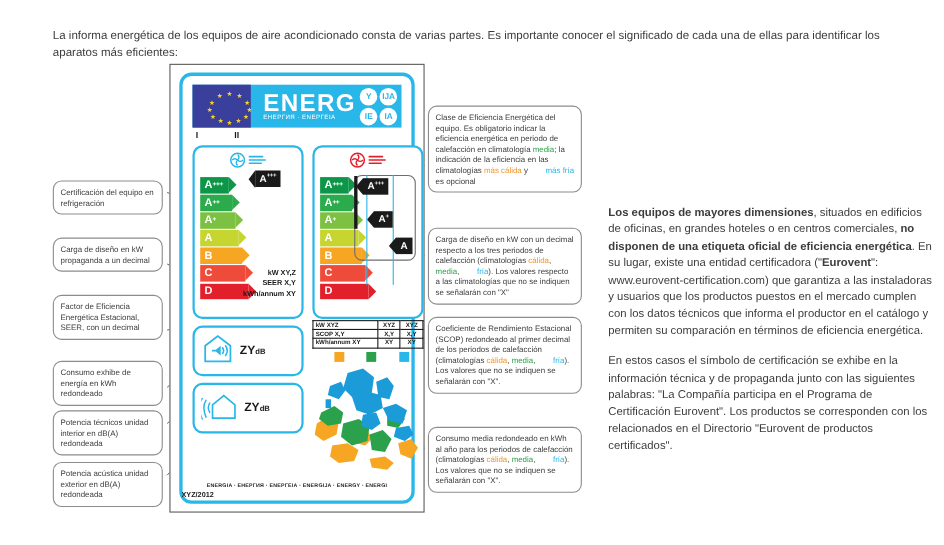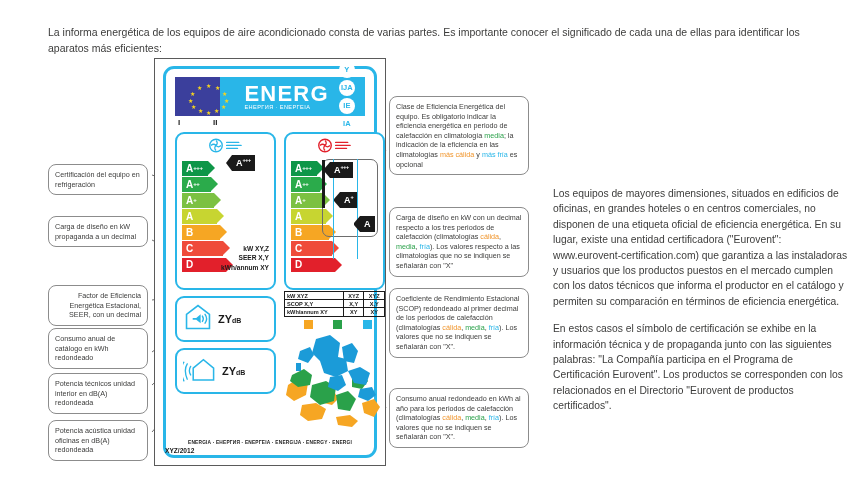--- a/index.html
+++ b/index.html
@@ -31,21 +31,21 @@
     background:#29b6e8; display:flex; align-items:stretch;
   }
   .eu-flag {
     width:66px; background:#3b3f9c; position:relative;
   }
   .eu-flag .star {
     position:absolute; color:#f6d41f; font-size:6px; line-height:6px;
   }
   .energ-word {
     flex:1; display:flex; flex-direction:column; justify-content:center;
-    padding-left:24px;
+    padding-left:11px;
   }
   .energ-word .big {
     color:#fff; font-size:22px; font-weight:bold; letter-spacing:1.2px;
     line-height:21px; font-family:"Liberation Sans", sans-serif;
   }
   .energ-word .sub {
     color:#fff; font-size:5.6px; letter-spacing:0.4px; line-height:7px;
   }
   .energ-badges {
     width:50px; display:flex; flex-wrap:wrap; align-content:center;
@@ -148,32 +148,32 @@
   
   .callout {
     position:absolute; border:1px solid #8c8c8c; border-radius:8px;
     background:#fff; font-size:7.2px; line-height:9.6px; color:#3c3c3b;
     padding:5px 6px;
   }
   .callout.left { width:100px; }
   .callout.right { width:140px; }
   .c-media { color:#2aa14a; }
   .c-calida { color:#f0952c; }
-  .c-fria { color:#29b6e8; }
+  .c-fria { color:#29b6e8;margin-left:14px; }
 
   svg.leaders { position:absolute; left:0; top:0; width:858px; height:495px;
     pointer-events:none; }
 
   
   .rightcol {
     position:absolute; left:553px; top:186px; width:298px;
     font-size:10.3px; line-height:15.4px; color:#3c3c3b;
   }
   .rightcol p { margin:0 0 12px 0; }
-  .rightcol b { font-weight:normal; }
+  .rightcol b { font-weight:bold; }
 </style>
 </head>
 <body>
 
 <div class="intro">La informa energética de los equipos de aire acondicionado consta de varias partes. Es importante conocer el significado de cada una de ellas para identificar los aparatos más eficientes:</div>
 
 <svg class="leaders">
   <g stroke="#4a4a4a" stroke-width="0.8" fill="none">
     <path d="M152,175 L196,190"></path>
     <path d="M152,240 L182,255 L168,268"></path>
@@ -402,34 +402,34 @@
   </div>
   <div class="foot-reg" style="top:388px;">XYZ/2012</div>
 </div>
 
 <div class="callout left" style="left:48px; top:164px;">
   <span>Certificación del equipo en refrigeración</span>
 </div>
 <div class="callout left" style="left:48px; top:216px;">
   <span>Carga de diseño en kW propaganda a un decimal</span>
 </div>
-<div class="callout left" style="left:48px; top:285px;text-align:right;">
+<div class="callout left" style="left:48px; top:268px;">
   <span>Factor de Eficiencia Energética Estacional, SEER, con un decimal</span>
 </div>
 <div class="callout left" style="left:48px; top:328px;">
-  <span>Consumo anual de catálogo en kWh redondeado</span>
+  <span>Consumo exhibe de energía en kWh redondeado</span>
 </div>
 <div class="callout left" style="left:48px; top:373px;">
   <span>Potencia técnicos unidad interior en dB(A) redondeada</span>
 </div>
 <div class="callout left" style="left:48px; top:420px;">
-  <span>Potencia acústica unidad oficinas en dB(A) redondeada</span>
+  <span>Potencia acústica unidad exterior en dB(A) redondeada</span>
 </div>
 
 <div class="callout right" style="left:389px; top:96px;" id="co-0"><span>Clase de Eficiencia Energética del equipo. Es obligatorio indicar la eficiencia energética en periodo de calefacción en climatología </span><span class="c-media">media</span><span>; la indicación de la eficiencia en las climatologías </span><span class="c-calida">más cálida</span><span> y </span><span class="c-fria">más fría</span><span> es opcional</span></div>
 <div class="callout right" style="left:389px; top:207px;" id="co-1"><span>Carga de diseño en kW con un decimal respecto a los tres periodos de calefacción (climatologías </span><span class="c-calida">cálida</span><span>, </span><span class="c-media">media</span><span>, </span><span class="c-fria">fría</span><span>). Los valores respecto a las climatologías que no se indiquen se señalarán con  "X"</span></div>
 <div class="callout right" style="left:389px; top:288px;" id="co-2"><span>Coeficiente de Rendimiento Estacional (SCOP) redondeado al primer decimal de los periodos de calefacción (climatologías </span><span class="c-calida">cálida</span><span>, </span><span class="c-media">media</span><span>, </span><span class="c-fria">fría</span><span>). Los valores que no se indiquen se señalarán con "X".</span></div>
-<div class="callout right" style="left:389px; top:388px;" id="co-3"><span>Consumo anual redondeado en kWh al año para los periodos de calefacción (climatologías </span><span class="c-calida">cálida</span><span>, </span><span class="c-media">media</span><span>, </span><span class="c-fria">fría</span><span>). Los valores que no se indiquen se señalarán con "X".</span></div>
+<div class="callout right" style="left:389px; top:388px;" id="co-3"><span>Consumo media redondeado en kWh al año para los periodos de calefacción (climatologías </span><span class="c-calida">cálida</span><span>, </span><span class="c-media">media</span><span>, </span><span class="c-fria">fría</span><span>). Los valores que no se indiquen se señalarán con "X".</span></div>
 
 <div class="rightcol">
   <p id="rp1"><b>Los equipos de mayores dimensiones</b><span>, situados en edificios de oficinas, en grandes hoteles o en centros comerciales, </span><b>no disponen de una etiqueta oficial de eficiencia energética</b><span>. En su lugar, existe una entidad certificadora ("</span><b>Eurovent</b><span>": www.eurovent-certification.com) que garantiza a las instaladoras y usuarios que los productos puestos en el mercado cumplen con los datos técnicos que informa el productor en el catálogo y permiten su comparación en términos de eficiencia energética.</span></p>
   <p id="rp2"><span>En estos casos el símbolo de certificación se exhibe en la información técnica y de propaganda junto con las siguientes palabras: "La Compañía participa en el Programa de Certificación Eurovent". Los productos se corresponden con los relacionados en el Directorio "Eurovent de productos certificados".</span></p>
 </div>
 
 </body></html>

